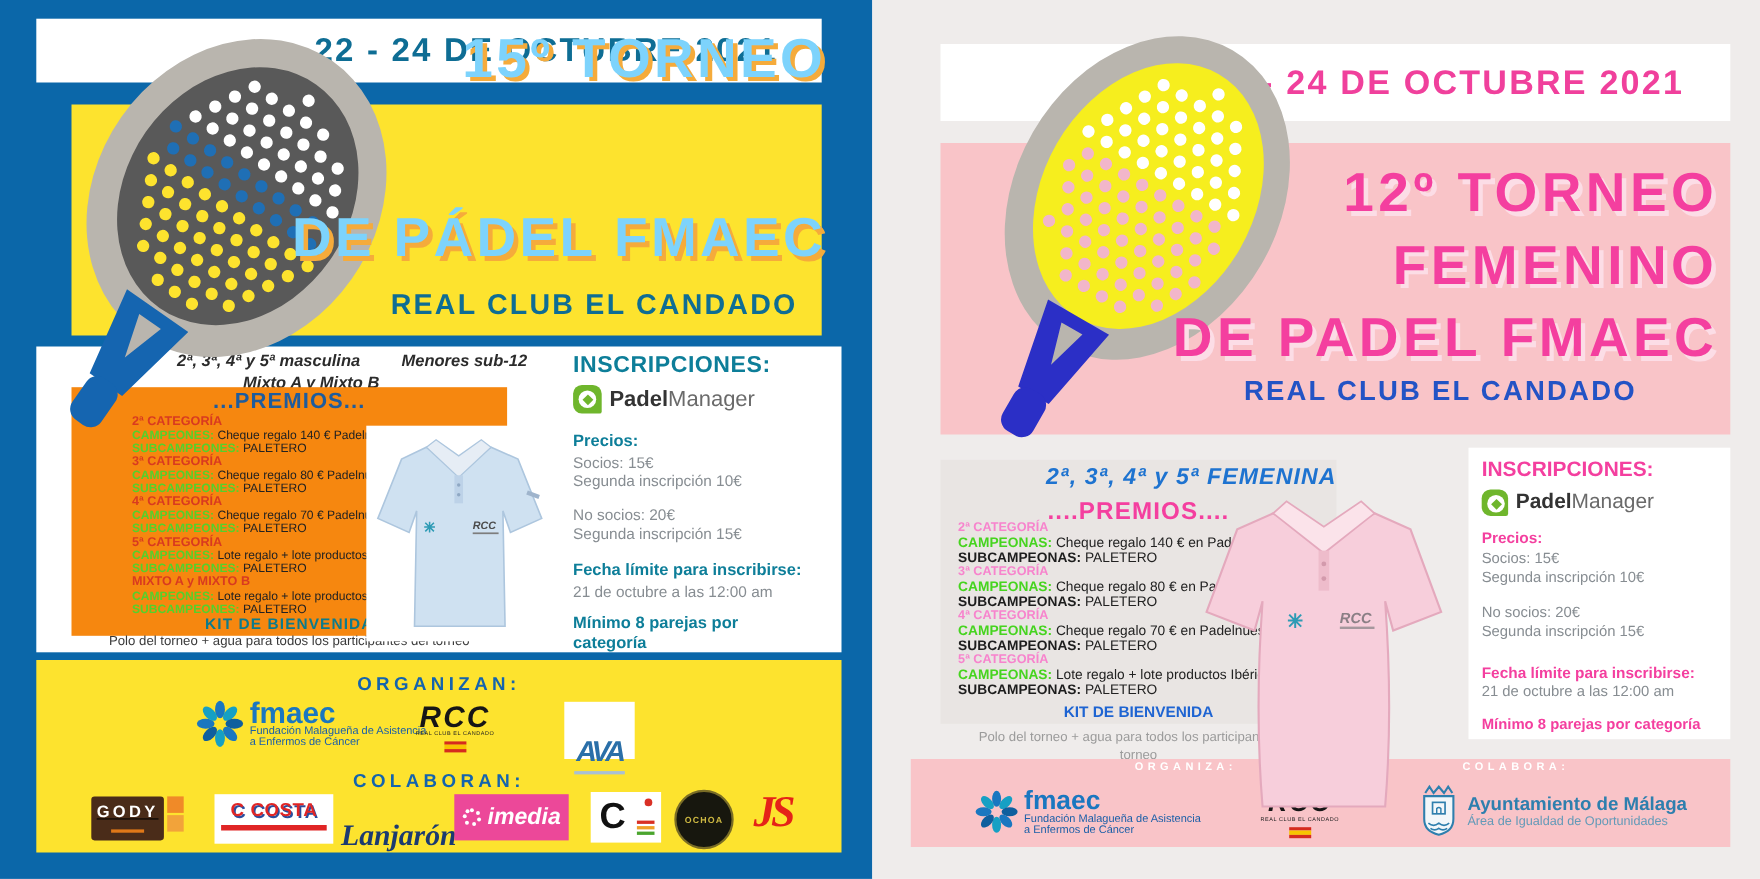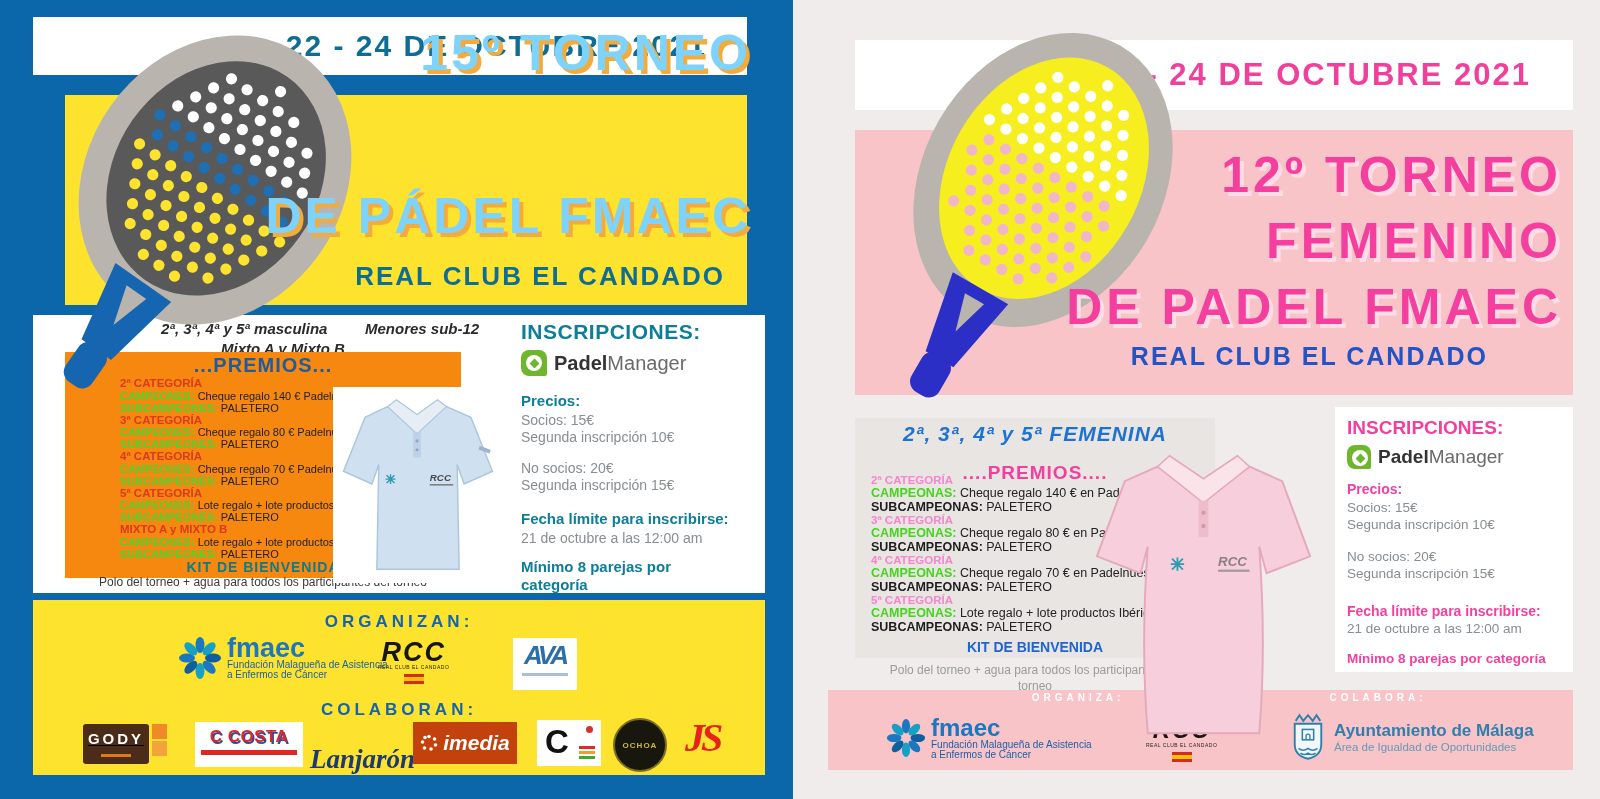--- a/index.html
+++ b/index.html
@@ -58,36 +58,36 @@
            font-size:17px;letter-spacing:4px;}
   .fmaec{display:flex;align-items:center;gap:5px;}
   .fmaec-txt .nm{font-size:27px;font-weight:800;color:#1a77c0;line-height:24px;}
   .fmaec-txt .s1,.fmaec-txt .s2{font-size:10px;color:#1b5fa8;line-height:10px;}
   .rccblk{text-align:center;}
   .rccblk .nm{font-size:27px;font-weight:800;color:#161616;letter-spacing:2px;line-height:24px;font-style:italic;}
   .rccblk .sb{font-size:5px;color:#222;letter-spacing:.5px;line-height:7px;}
   .flag{width:20px;height:10px;margin:3px auto 0;display:grid;grid-template-rows:3px 4px 3px;}
   .flag i{display:block;} .flag .r{background:#d52b1e;} .flag .y{background:#f7c400;}
   .avablk{width:64px;height:50px;background:#ffffff;text-align:center;padding-top:2px;}
-  .avablk .nm{font-size:26px;font-weight:800;font-style:italic;color:#2a6fa8;letter-spacing:-3px;line-height:30px;}
+  .avablk .nm{font-size:26px;font-weight:800;font-style:italic;color:#2a6fa8;letter-spacing:-3px;line-height:30px;margin-top:28px;}
   .avablk .bar{width:46px;height:3px;background:#a9c0d4;margin:3px auto 0;}
   .gody{display:flex;gap:3px;text-decoration:underline;}
   .gody .bx{width:66px;height:40px;background:#4a2c19;border-radius:3px;text-align:center;}
   .gody .bx .t{color:#fff;font-weight:800;font-size:15px;letter-spacing:3px;line-height:30px;}
   .gody .bx .u{width:30px;height:3px;background:#e07818;margin:0 auto;}
   .gody .sq{display:flex;flex-direction:column;gap:2px;}
   .gody .sq i{width:15px;height:15px;display:block;}
   .gody .sq .a{background:#f08a28;} .gody .sq .b{background:#f2a33a;}
   .ccosta{width:108px;height:40px;background:#fff;text-align:center;padding-top:5px;}
   .ccosta .t{color:#e02525;font-weight:800;font-size:17px;letter-spacing:.5px;
              text-shadow:1.5px 1.5px 0 #2a4d9e;line-height:20px;}
   .ccosta .u{width:96px;height:5px;background:#e02525;margin:3px auto 0;}
   .lanja{font-family:"Liberation Serif","DejaVu Serif",serif;font-style:italic;font-weight:700;
          font-size:27px;color:#1c3a70;}
-  .imedia{width:104px;height:42px;background:#c2410c;display:flex;align-items:center;justify-content:center;gap:5px;}
+  .imedia{width:104px;height:42px;background:#ec4899;display:flex;align-items:center;justify-content:center;gap:5px;}
   .imedia .t{color:#fff;font-weight:800;font-style:italic;font-size:21px;}
   .cmark{width:56px;height:46px;background:#fff;position:relative;text-align:left;padding-left:8px;}
   .cmark .t{font-size:33px;font-weight:800;color:#111;line-height:44px;}
   .cmark .dot{position:absolute;right:8px;top:6px;width:7px;height:7px;background:#d93025;border-radius:50%;}
   .cmark .s{position:absolute;right:6px;width:16px;height:3px;}
   .ochoa{width:50px;height:50px;border-radius:50%;background:#17170e;border:2px solid #7a6d26;
          display:flex;align-items:center;justify-content:center;}
   .ochoa .t{color:#cdb842;font-weight:800;font-size:8px;letter-spacing:1px;}
   .jsmark{font-family:"Liberation Serif","DejaVu Serif",serif;font-style:italic;font-weight:700;
           font-size:40px;color:#e52318;letter-spacing:-4px;}
@@ -97,24 +97,24 @@
   .pr-stripe{position:absolute;left:62px;top:40px;width:718px;height:70px;background:#ffffff;z-index:2;}
   .pr-date{position:absolute;right:42px;top:0;line-height:70px;font-size:31px;font-weight:800;
            letter-spacing:2px;color:#f0409c;}
   .pr-pink{position:absolute;left:62px;top:130px;width:718px;height:265px;background:#f9c4c8;z-index:2;}
   .pr-t{position:absolute;right:38px;color:#f43f9f;font-weight:800;font-size:50px;letter-spacing:4px;
         text-shadow:4px 4px 0 #fcdde6;white-space:nowrap;z-index:6;}
   .pr-t1{top:16px;} .pr-t2{top:82px;} .pr-t3{top:148px;}
   .pr-sub{position:absolute;right:112px;top:212px;color:#2353c5;font-weight:700;font-size:25px;
           letter-spacing:2px;z-index:6;}
   .graybox{position:absolute;left:62px;top:418px;width:360px;height:240px;background:#e9e5e3;z-index:2;}
-  .gb-head{position:absolute;left:0;width:100%;top:4px;text-align:center;color:#1e73d0;font-weight:800;
+  .gb-head{position:absolute;left:0;width:100%;top:4px;text-align:right;color:#1e73d0;font-weight:800;
            font-style:italic;font-size:21px;letter-spacing:1px;}
-  .prz-head-r{position:absolute;left:0;width:100%;top:44px;text-align:center;color:#f43f9f;
-              font-weight:800;font-size:19px;letter-spacing:1px;}
+  .prz-head-r{position:absolute;left:0;width:100%;top:34px;text-align:center;color:#f43f9f;
+              font-weight:800;font-size:22px;letter-spacing:1px;}
   .przlist-r{position:absolute;left:16px;top:56px;right:6px;}
   .przc.pink{color:#f784cd;font-size:11.5px;line-height:13px;}
   .przlist-r .przr{font-size:12.5px;line-height:13.5px;}
   .przl.green2{color:#46d41f;}
   .przl.black{color:#1d1d1d;}
   .kit-r{position:absolute;left:0;width:100%;bottom:3px;text-align:center;color:#1e64d2;
          font-weight:800;font-size:14px;}
   .polonote-r{position:absolute;left:62px;width:360px;text-align:center;font-size:12px;color:#9b9b9b;z-index:2;}
   .pn1{top:663px;} .pn2{top:679px;}
 

